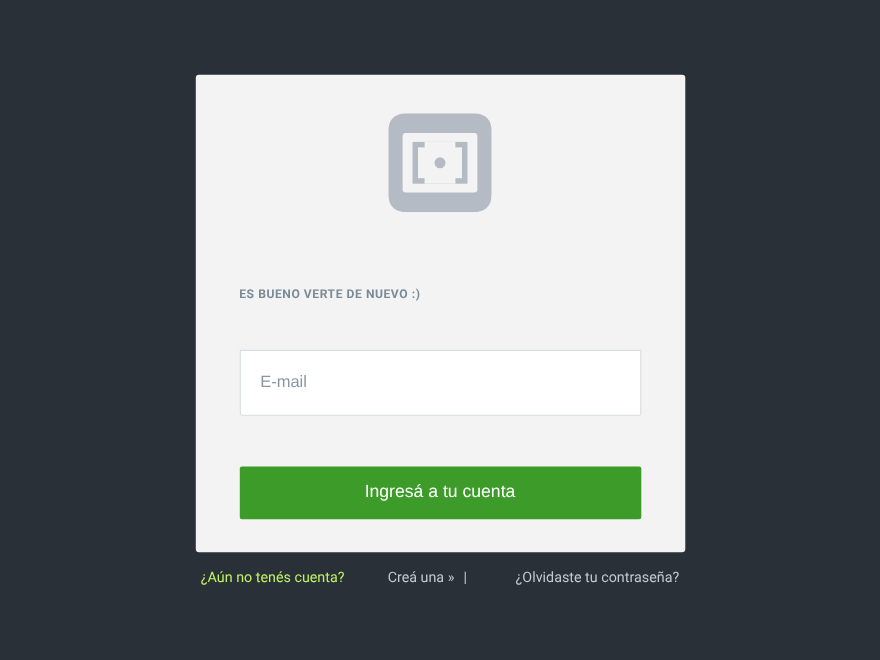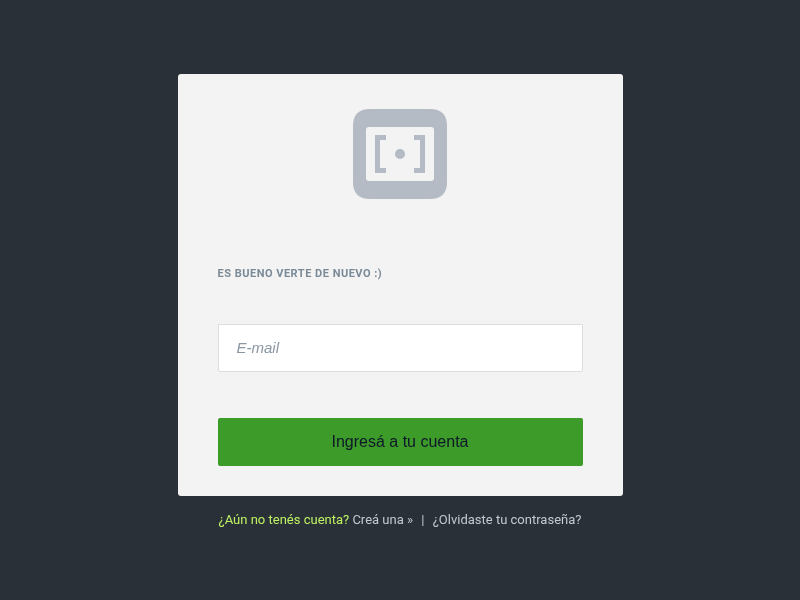--- a/index.html
+++ b/index.html
@@ -33,63 +33,63 @@
     .form-heading {
       font-size: 11px;
       font-weight: bold;
       color: #7b8a97;
       letter-spacing: 0.5px;
       align-self: flex-start;
       margin-bottom: 10px;
     }
     .input-field {
       width: 100%;
-      height: 48px;
+      height: 60px;
       background: #fff;
       border: 1px solid #d9dee2;
       padding: 0 18px;
       font-size: 15px;
       color: #0369a1;
       outline: none;
       margin-bottom: -1px;
-      font-style: italic;
     }
     .input-field::placeholder {
       color: #8a97a3;
     }
     .input-field:first-of-type {
       border-radius: 2px 2px 0 0;
     }
     .input-field:last-of-type {
       border-radius: 0 0 2px 2px;
     }
     .submit-button {
       width: 100%;
       height: 48px;
       background: #3c9b29;
-      color: #0f172a;
+      color: #ffffff;
       border: none;
       border-radius: 2px;
       font-size: 16px;
       font-weight: 500;
       cursor: pointer;
       margin-top: 13px;
     }
     .footer-text {
       margin-top: 16px;
       font-size: 13px;
       color: #c4c9cf;
     }
     .footer-muted {
       color: #bef264;
     }
     .footer-link {
       color: #c4c9cf;
       text-decoration: none;
       cursor: pointer;
+      margin-left: 36px;
     }
     .footer-separator {
       margin: 0 5px;
       color: #c4c9cf;
     }
   </style>
 </head>
 <body>
 
 <div class="login-card">

